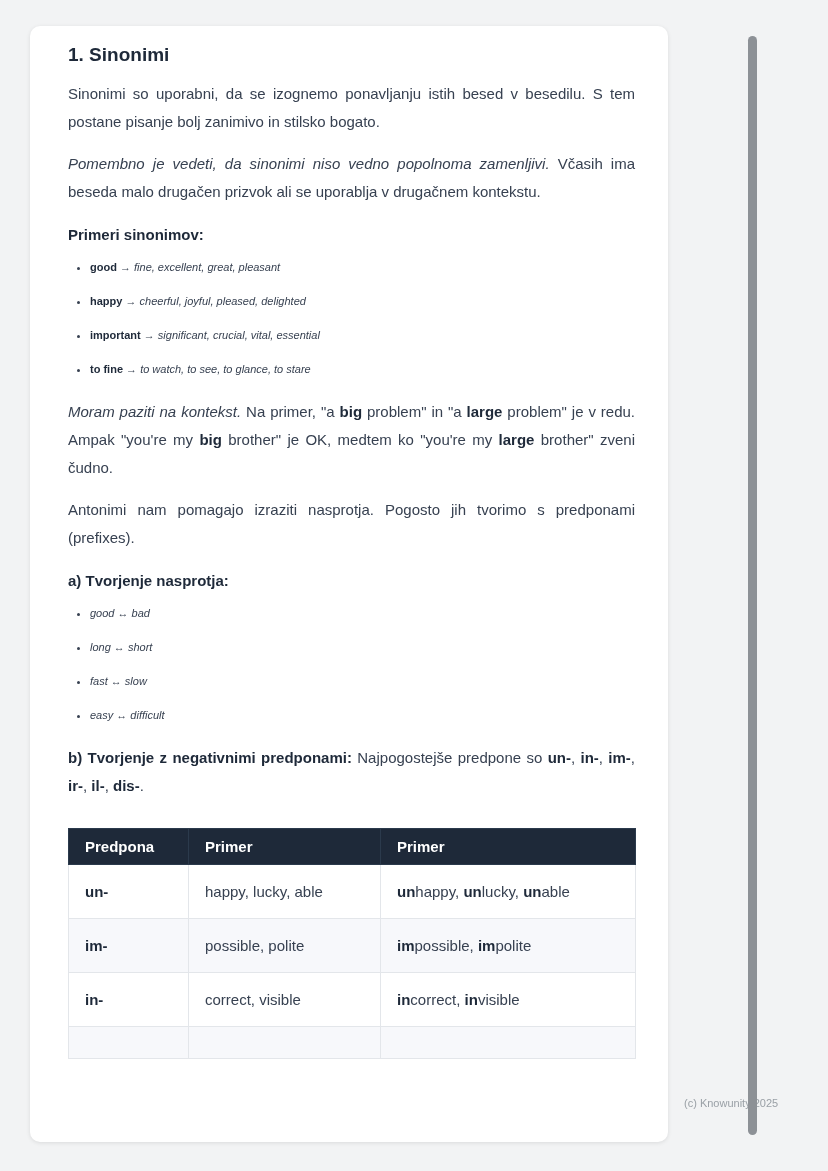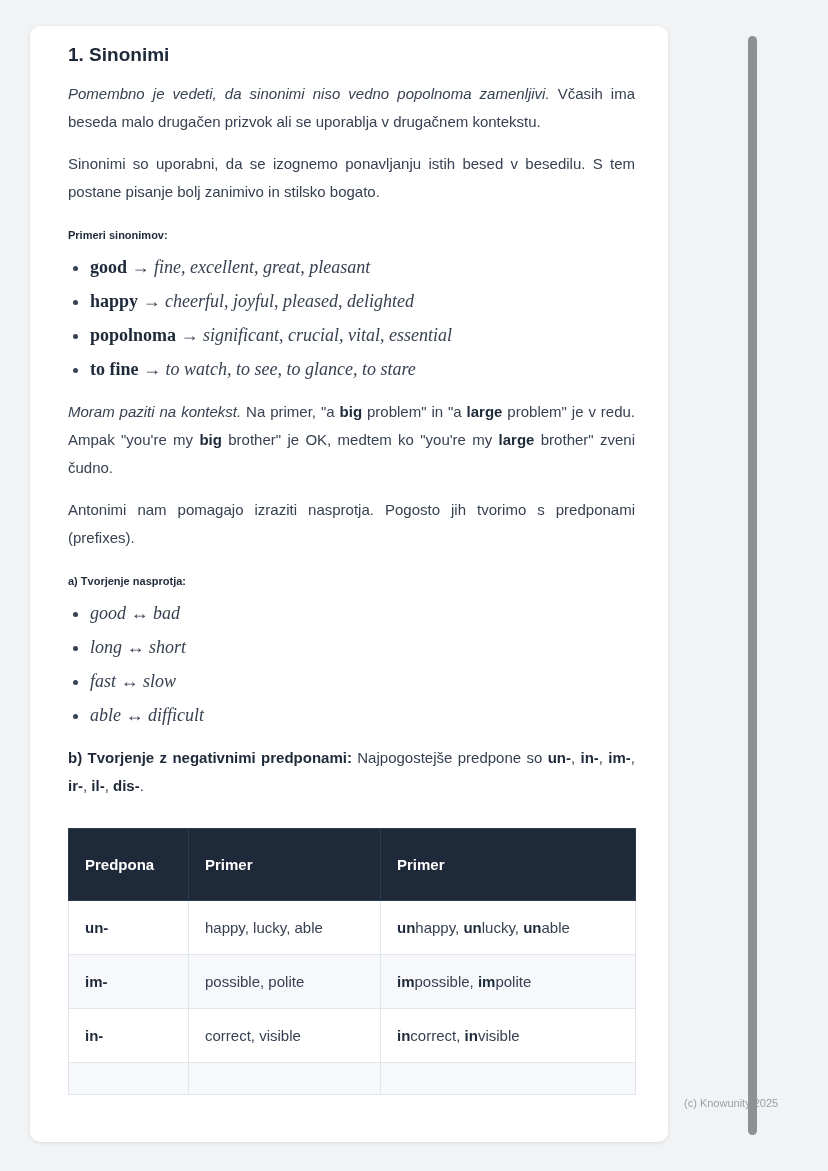--- a/index.html
+++ b/index.html
@@ -24,40 +24,40 @@
   .h {
     font-size:19px; font-weight:700; color:#1e2939;
     margin:26px 0 14px;
   }
   .content > .h:first-child { margin-top:0; }
   .para {
     font-size:15px; line-height:28px; color:#374151;
     text-align:justify; margin:14px 0;
   }
   .label {
-    font-size:11px; line-height:22px; font-weight:700;
+    font-size:15px; line-height:22px; font-weight:700;
     color:#1e2939; margin:18px 0 8px;
   }
   .list { margin:6px 0 16px; padding-left:22px; }
   .list li {
-    font-size:18px; line-height:26px; color:#374151; margin:8px 0;font-family:Liberation Serif, serif;
+    font-size:11px; line-height:26px; color:#374151; margin:8px 0;
   }
   .list.ital li { font-style:italic; }
   .b, .w { font-weight:700; color:#1e2939; }
   .i { font-style:italic; }
   .tbl {
     border-collapse:collapse; width:567px; margin-top:28px;
     font-size:15px; table-layout:fixed;
   }
   .tbl col.c1 { width:120px; }
   .tbl col.c2 { width:192px; }
   .tbl col.c3 { width:255px; }
   .tbl th {
     background:#1e2939; color:#ffffff; text-align:left;
-    font-weight:700; padding:27px 16px;
+    font-weight:700; padding:9px 16px;
     border:1px solid #2b3a4c;
   }
   .tbl td {
     border:1px solid #e3e6ea; padding:18px 16px;
     color:#374151; vertical-align:middle; background:#ffffff;
   }
   .tbl td.pref { font-weight:700; color:#1e2939; }
   .tbl tbody tr:nth-child(even) td { background:#f7f8fb; }
   .tbl tr.partial td { height:32px; padding:0; }
   .scrollbar {
@@ -72,45 +72,45 @@
 </style>
 </head>
 <body>
 
 <div class="canvas">
   <div class="card">
     <div class="content">
 
       <h2 class="h">1. Sinonimi</h2>
 
+      <p class="para">Sinonimi so uporabni, da se izognemo ponavljanju istih besed v besedilu. S tem postane pisanje bolj zanimivo in stilsko bogato.</p>
+
       <p class="para"><span class="i">Pomembno je vedeti, da sinonimi niso vedno popolnoma zamenljivi.</span><span> Včasih ima beseda malo drugačen prizvok ali se uporablja v drugačnem kontekstu.</span></p>
-
-      <p class="para">Sinonimi so uporabni, da se izognemo ponavljanju istih besed v besedilu. S tem postane pisanje bolj zanimivo in stilsko bogato.</p>
 
       <p class="label">Primeri sinonimov:</p>
 
       <ul class="list">
         <li><span class="w">good</span><span> → </span><span class="i">fine, excellent, great, pleasant</span></li>
         <li><span class="w">happy</span><span> → </span><span class="i">cheerful, joyful, pleased, delighted</span></li>
-        <li><span class="w">popolnoma</span><span> → </span><span class="i">significant, crucial, vital, essential</span></li>
+        <li><span class="w">important</span><span> → </span><span class="i">significant, crucial, vital, essential</span></li>
         <li><span class="w">to fine</span><span> → </span><span class="i">to watch, to see, to glance, to stare</span></li>
       </ul>
 
       <p class="para"><span class="i">Moram paziti na kontekst.</span><span> Na primer, "a </span><span class="b">big</span><span> problem" in "a </span><span class="b">large</span><span> problem" je v redu. Ampak "you're my </span><span class="b">big</span><span> brother" je OK, medtem ko "you're my </span><span class="b">large</span><span> brother" zveni čudno.</span></p>
 
 
       <p class="para">Antonimi nam pomagajo izraziti nasprotja. Pogosto jih tvorimo s predponami (prefixes).</p>
 
       <p class="label">a) Tvorjenje nasprotja:</p>
 
       <ul class="list ital">
         <li>good ↔ bad</li>
         <li>long ↔ short</li>
         <li>fast ↔ slow</li>
-        <li>able ↔ difficult</li>
+        <li>easy ↔ difficult</li>
       </ul>
 
       <p class="para"><span class="b">b) Tvorjenje z negativnimi predponami:</span><span> Najpogostejše predpone so </span><span class="b">un-</span><span>, </span><span class="b">in-</span><span>, </span><span class="b">im-</span><span>, </span><span class="b">ir-</span><span>, </span><span class="b">il-</span><span>, </span><span class="b">dis-</span><span>.</span></p>
 
       <table class="tbl">
         <colgroup>
             <col class="c1">
             <col class="c2">
             <col class="c3">
           </colgroup>

